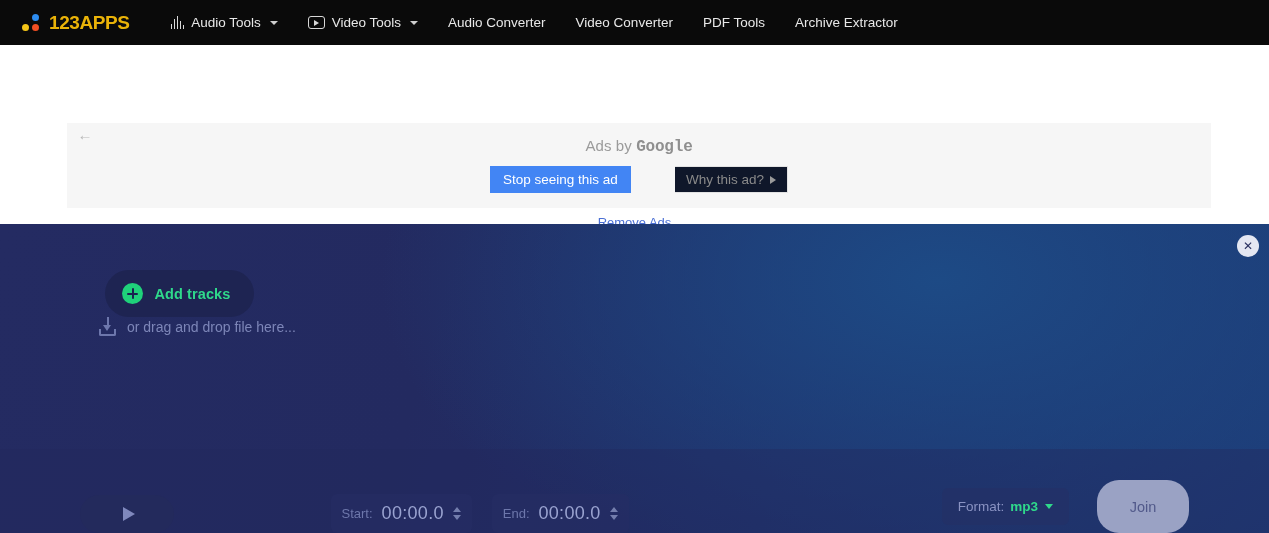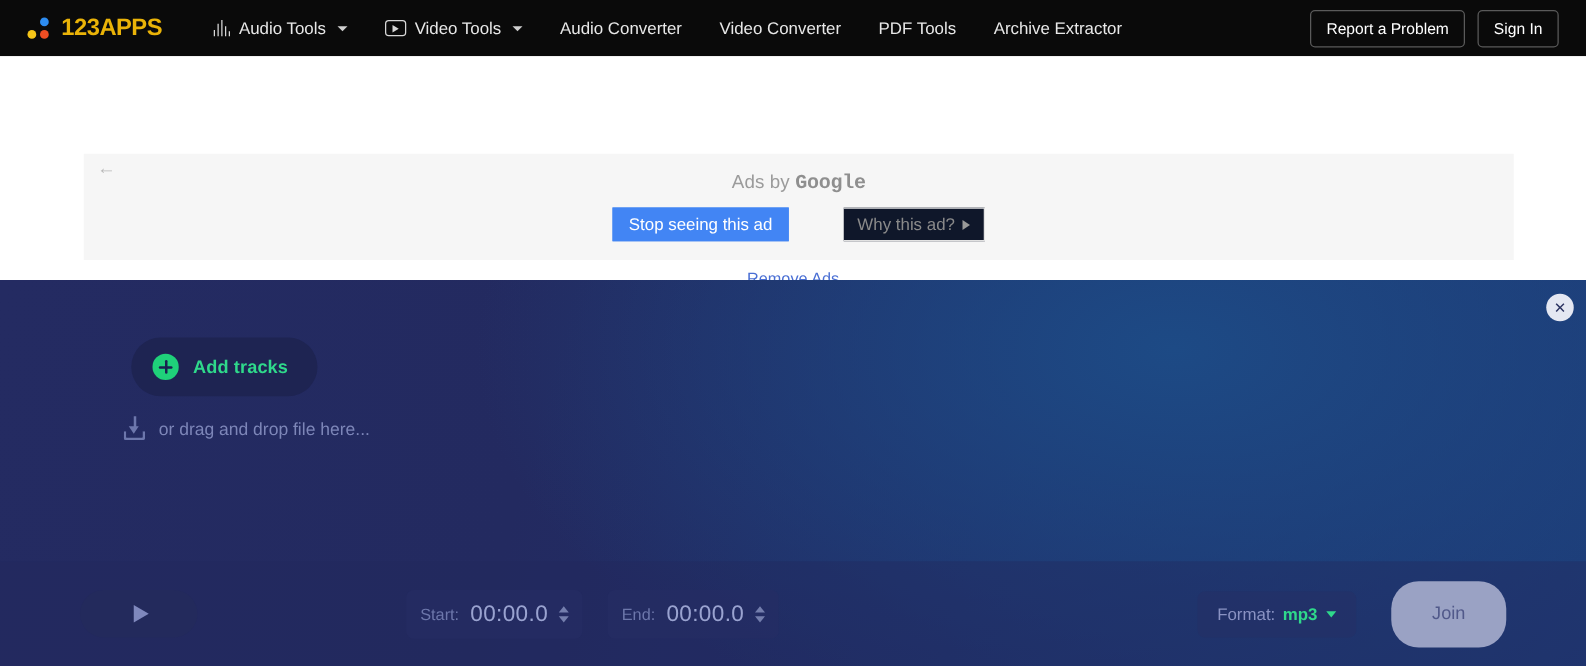--- a/index.html
+++ b/index.html
@@ -264,21 +264,20 @@
     font-size: 14.5px;
     font-weight: bold;
     letter-spacing: 0.1px;
   }
 
   .drag-hint {
     display: flex;
     align-items: center;
     gap: 11px;
     margin-left: 35px;
-    margin-top: 16px;
   }
   .dl-icon { width: 17px; height: 19px; position: relative; flex: 0 0 17px; }
   .dl-icon .shaft {
     position: absolute; left: 7.5px; top: 0;
     width: 2px; height: 10px; background: #6d77ac;
   }
   .dl-icon .head {
     position: absolute; left: 3.8px; top: 8px;
     width: 0; height: 0;
     border-left: 4.7px solid transparent;
@@ -298,22 +297,22 @@
   }
 
   
   .controls {
     position: absolute;
     left: 0; right: 0;
     bottom: 0;
     height: 84px;
     background: rgba(33,40,92,0.38);
     display: flex;
-    align-items: center;
-    padding: 0 64px;
+    align-items: flex-end;
+    padding: 0 80px;
   }
   .play-btn {
     width: 94px; height: 38px;
     background: #232a5c;
     border: none;
     border-radius: 19px;
     cursor: pointer;
     display: flex;
     align-items: center;
     justify-content: center;
@@ -448,24 +447,20 @@
     <div class="nav-item">
       <span class="nav-label">PDF Tools</span>
     </div>
 
     <div class="nav-item">
       <span class="nav-label">Archive Extractor</span>
     </div>
 
   </div>
 
-  <div class="nav-right">
-    <button class="nav-btn">Report a Problem</button>
-    <button class="nav-btn">Sign In</button>
-  </div>
 
 </div>
 
 <div class="ad-section">
 
   <div class="ad-box">
 
     <div class="ad-back">←</div>
 
     <div class="ads-by"><span>Ads by </span><b>Google</b></div>

